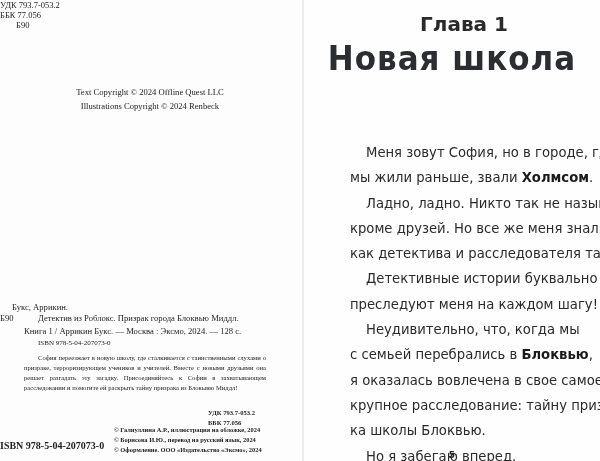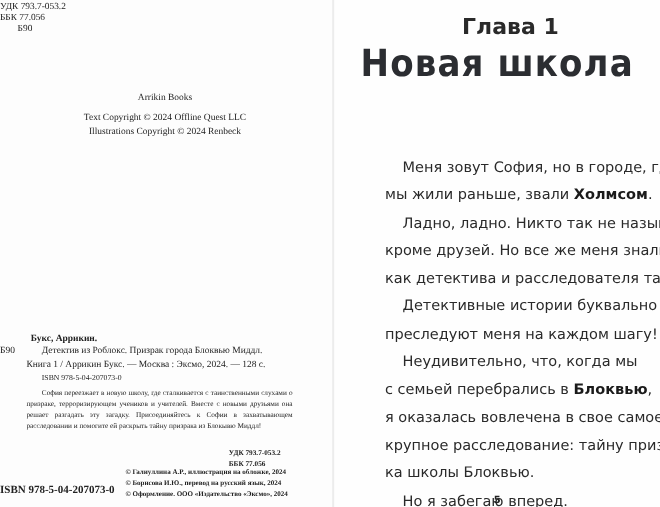--- a/index.html
+++ b/index.html
@@ -8,21 +8,21 @@
     .page-left { position: absolute; left: 0; top: 0; width: 302px; height: 461px; background: #fdfdfd; font-family: "Liberation Serif", serif; color: #222; }
     .gutter { position: absolute; left: 302px; top: 0; width: 2px; height: 461px; background: #ececec; }
     .page-right { position: absolute; left: 304px; top: 0; width: 296px; height: 461px; background: #fefefe; }
 
     .udk-top { position: absolute; left: 0; top: 0; font-size: 8.5px; line-height: 10px; }
     .udk-top .l3 { padding-left: 16px; }
     .rights { position: absolute; left: 0; width: 300px; top: 82px; text-align: center; font-size: 8.6px; line-height: 13.5px; }
     .rights .gap { margin-top: 4px; }
 
     .catalog { position: absolute; left: 0; top: 302px; width: 300px; font-size: 8.6px; line-height: 11px; }
-    .cat-author { position: absolute; left: 28px; top: 0; font-weight: bold; }
+    .cat-author { position: absolute; left: 12px; top: 0; font-weight: normal; }
     .cat-code { position: absolute; left: 0; top: 11px; }
     .cat-title { position: absolute; left: 38px; top: 11px; white-space: nowrap; text-align: center; }
     .cat-title2 { position: absolute; left: 24px; top: 24px; white-space: nowrap; }
     .cat-isbn { position: absolute; left: 38px; top: 36px; font-size: 7px; }
     .annotation { position: absolute; left: 24px; top: 51px; width: 242px; font-size: 6.6px; line-height: 10px; text-align: justify; text-indent: 14px; }
     .udk-bottom { position: absolute; left: 208px; top: 408px; font-size: 6.6px; line-height: 10px; font-weight: bold; }
     .isbn-big { position: absolute; left: 0; top: 440px; font-size: 10px; font-weight: bold; }
     .credits { position: absolute; left: 114px; top: 425px; font-size: 6.4px; line-height: 10px; font-weight: bold; }
 
     .chapter-label { position: absolute; left: 0; width: 296px; top: 12px; text-align: center; font-family: "DejaVu Sans", sans-serif; font-weight: bold; font-size: 20px; color: #2a2a2a; padding-left: 24px; }
@@ -39,21 +39,20 @@
 <div class="spread">
 
   <div class="page-left">
     <div class="udk-top">
       <div>УДК 793.7-053.2</div>
       <div>ББК 77.056</div>
       <div class="l3">Б90</div>
     </div>
 
     <div class="rights">
-      <div>Arrikin Books</div>
       <div class="gap">Text Copyright © 2024 Offline Quest LLC</div>
       <div>Illustrations Copyright © 2024 Renbeck</div>
     </div>
 
     <div class="catalog">
       <div class="cat-author">Букс, Аррикин.</div>
       <div class="cat-code">Б90</div>
       <div class="cat-title">Детектив из Роблокс. Призрак города Блоквью Миддл.</div>
       <div class="cat-title2">Книга 1 / Аррикин Букс. — Москва : Эксмо, 2024. — 128 с.</div>
       <div class="cat-isbn">ISBN 978-5-04-207073-0</div>

